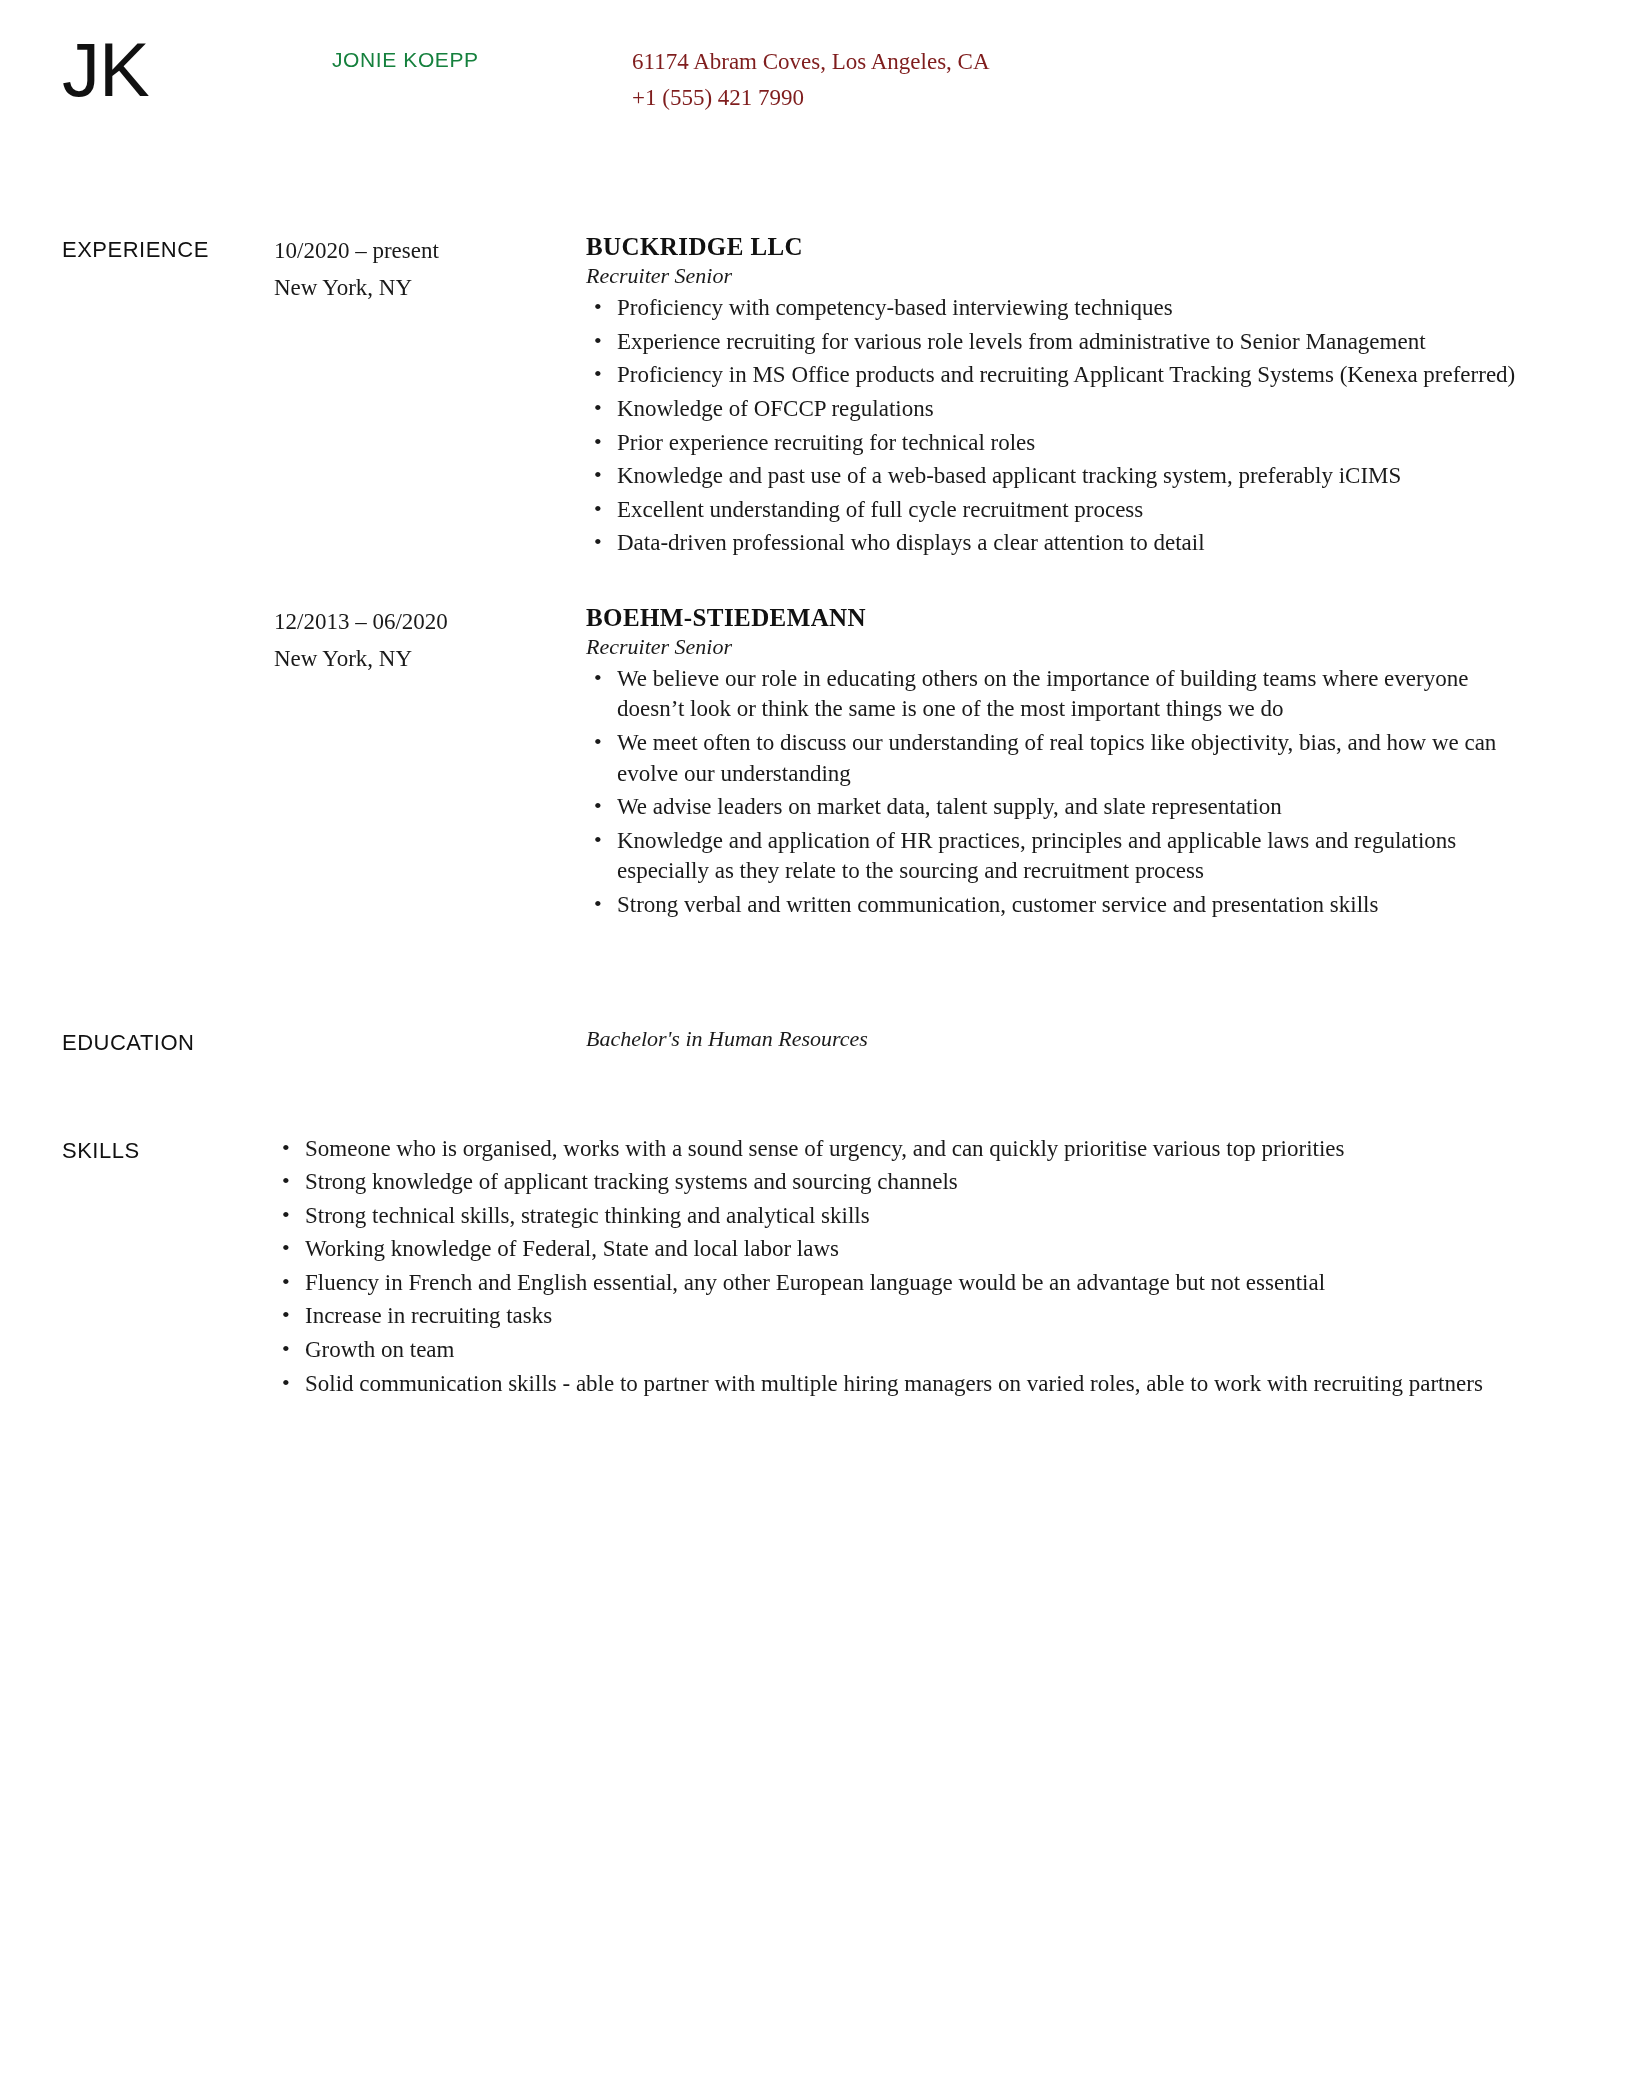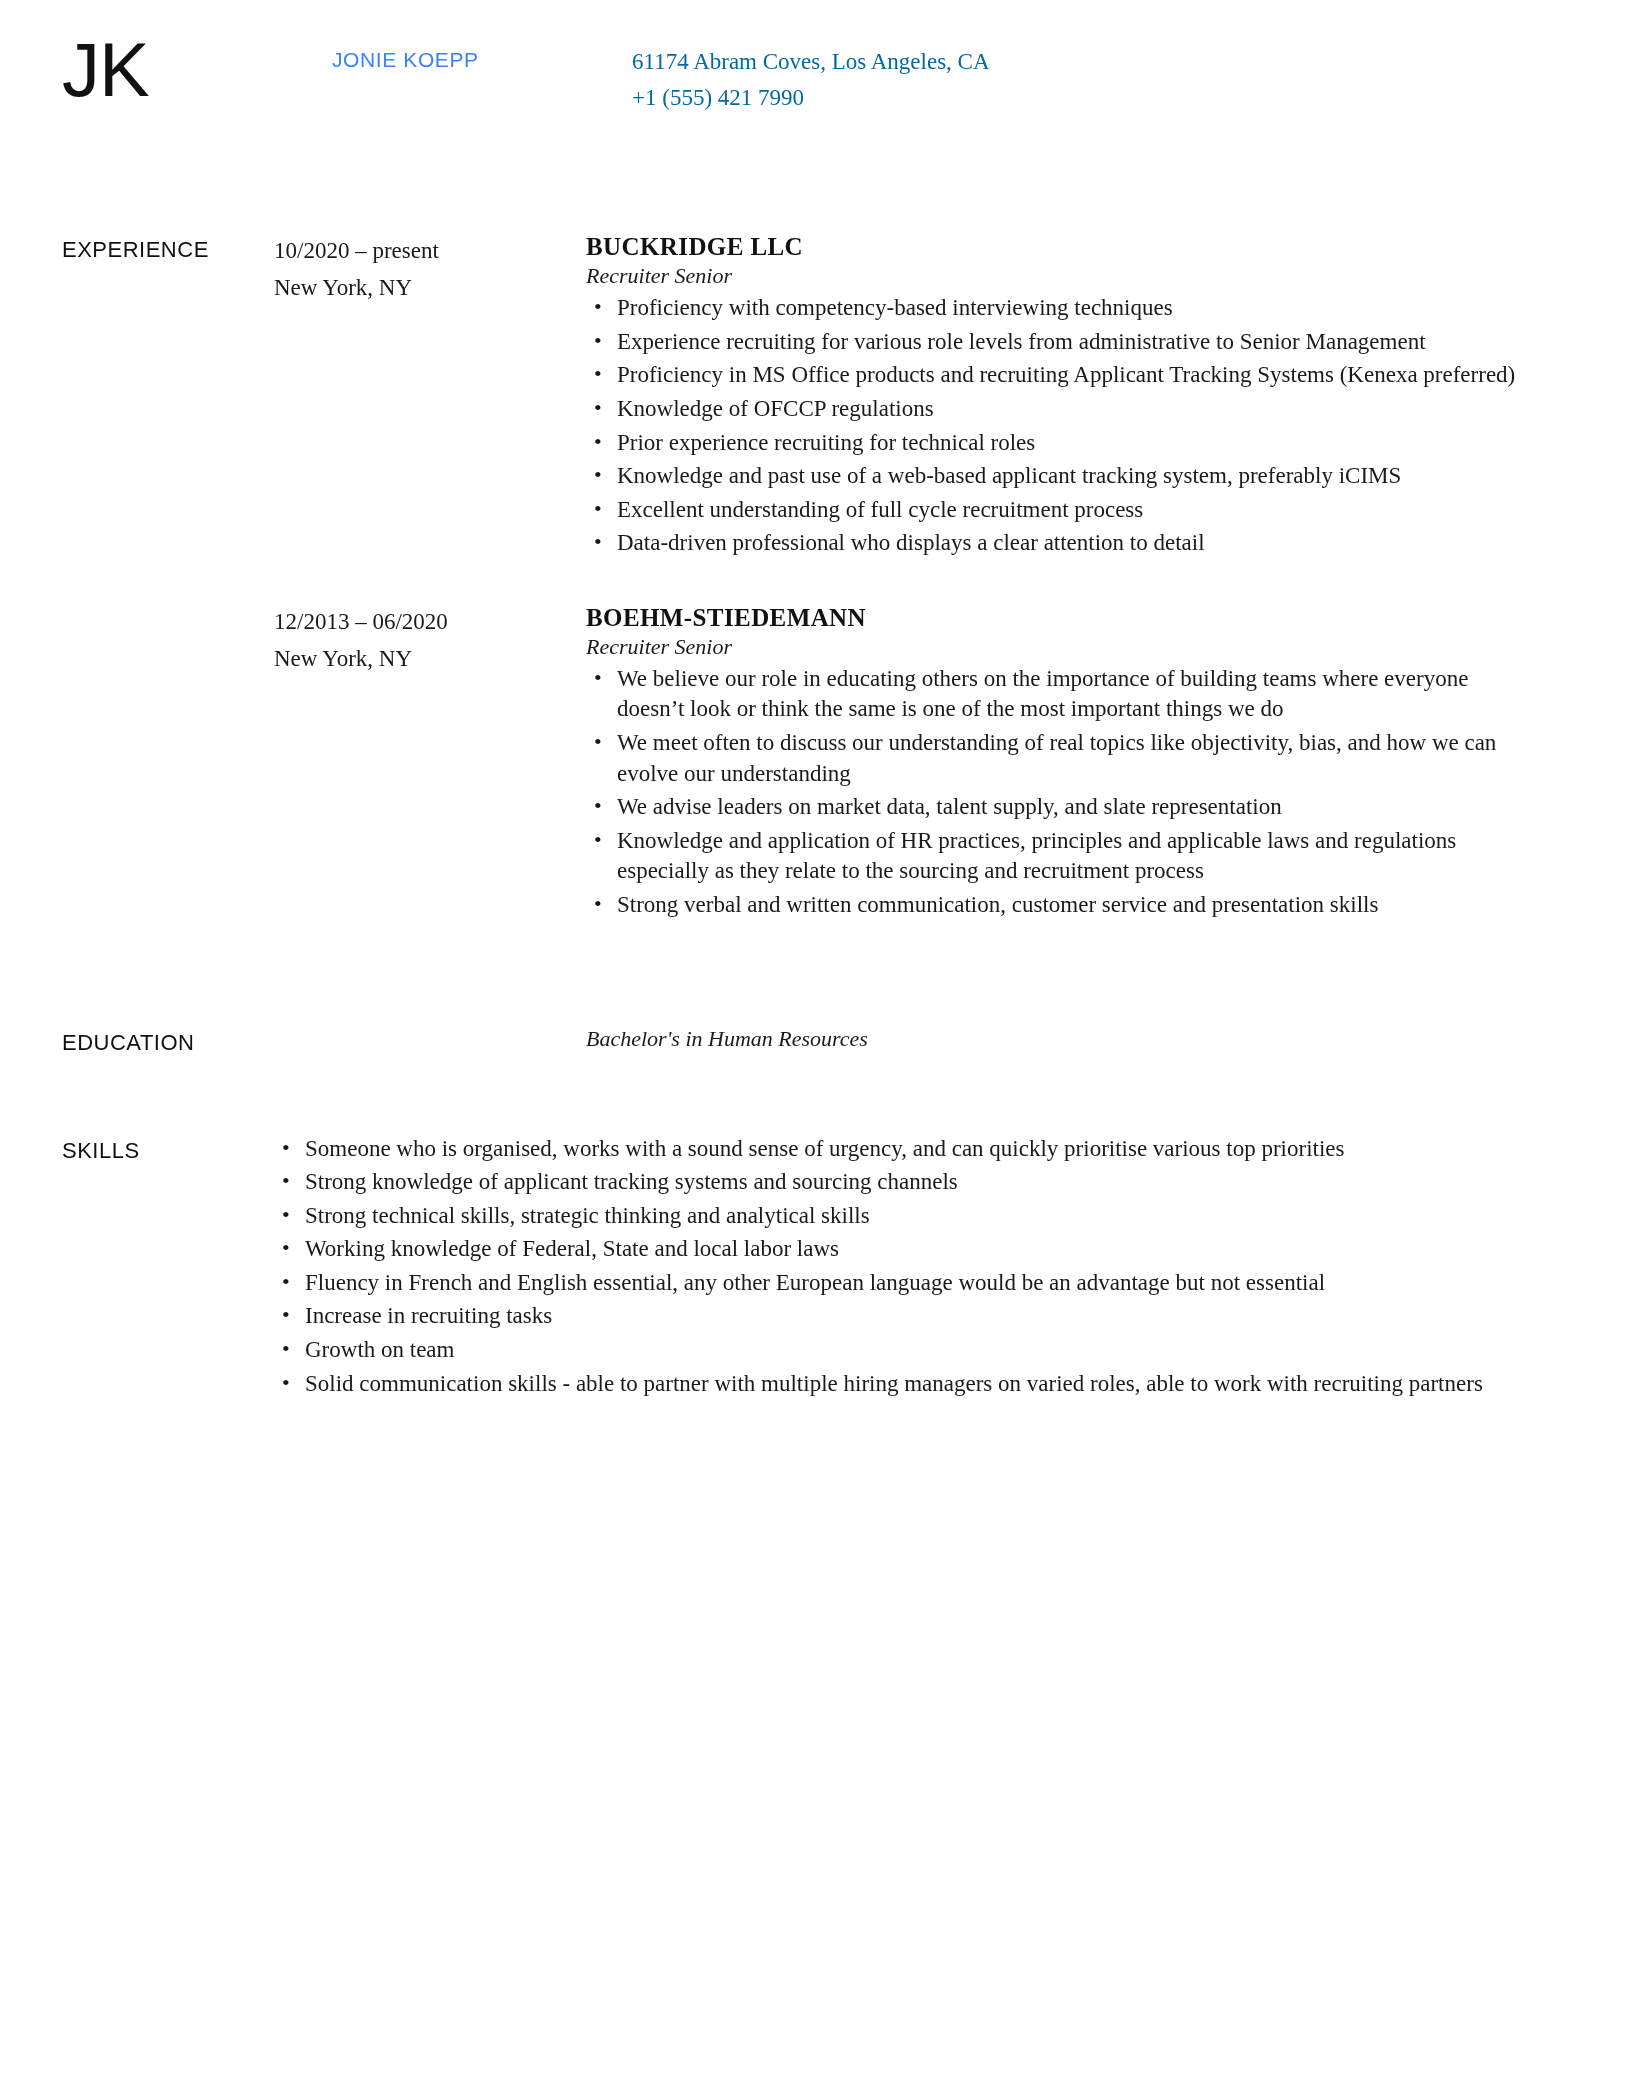--- a/index.html
+++ b/index.html
@@ -38,27 +38,27 @@
     color: #111;
   }
   .name-block {
     width: 300px;
     padding-top: 18px;
   }
   .full-name {
     font-family: "Liberation Sans", sans-serif;
     font-size: 21px;
     letter-spacing: 0.6px;
-    color: #3b82f6;
+    color: #15803d;
   }
   .contact-block {
     padding-top: 14px;
     font-size: 23px;
     line-height: 1.55;
-    color: #0369a1;
+    color: #7f1d1d;
   }
 
   
   .section {
     display: flex;
     padding: 0 92px 0 62px;
     box-sizing: border-box;
   }
   .section-label {
     width: 212px;

